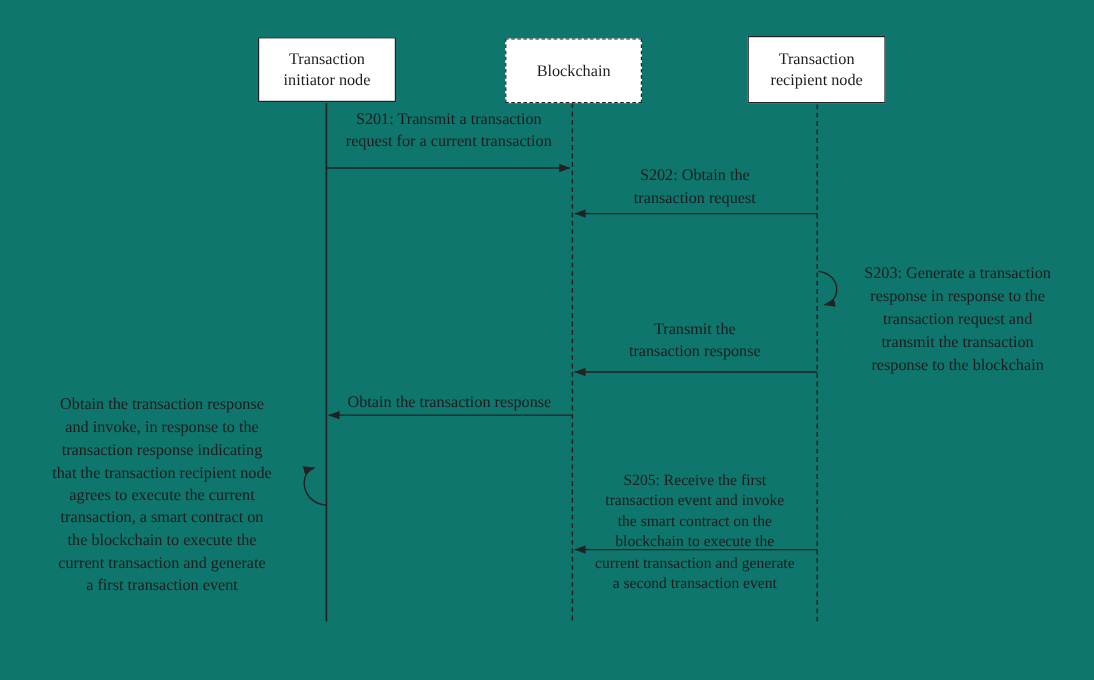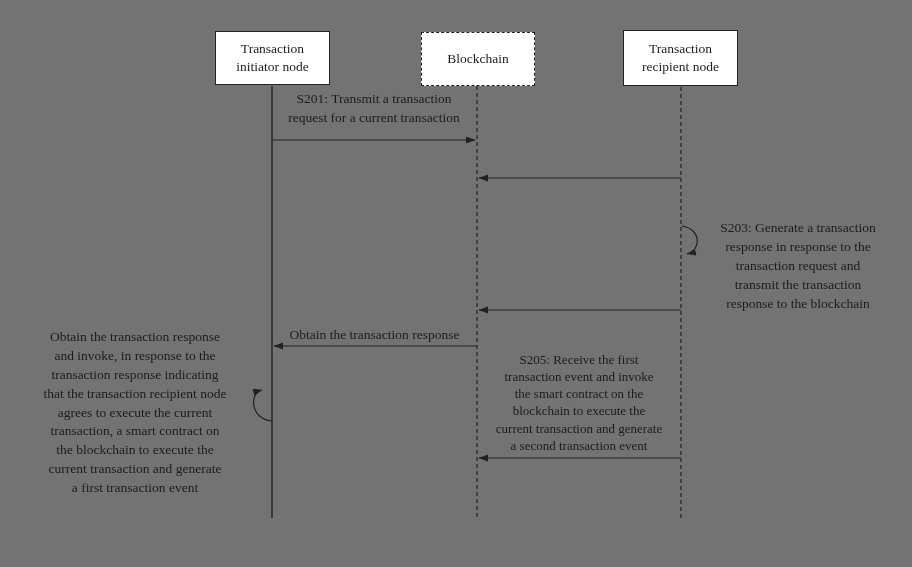--- a/index.html
+++ b/index.html
@@ -2,21 +2,21 @@
 <html><head>
 <meta charset="utf-8">
 <style>
   html, body {
     margin: 0; padding: 0;
     background: #ffffff;
   }
   .canvas {
     position: relative;
     width: 912px; height: 567px;
-    background: #737373;
+    background: #0f766e;
     font-family: "Liberation Serif", "DejaVu Serif", serif;
     color: #1c1c1c;
     overflow: hidden;
   }
   .actor-box {
     position: absolute;
     box-sizing: border-box;
     border: 1.6px solid #222222;
     background: #ffffff;
     display: flex;
@@ -29,21 +29,21 @@
   }
   .actor-box.dashed { border-style: dashed; }
   .pre { white-space: pre-line; }
   .msg-label {
     position: absolute;
     text-align: center;
     font-size: 13.5px;
     line-height: 1.4;
     z-index: 2;
   }
-  .msg-label.tight { line-height: 1.32; font-size: 13px; }
+  .msg-label.tight { line-height: 1.32; font-size: 13px; margin-top: 40px; }
   svg.layer {
     position: absolute;
     left: 0; top: 0;
     z-index: 1;
   }
 </style>
 </head>
 <body>
 
 <div class="canvas">
@@ -77,27 +77,31 @@
     <span class="pre">Blockchain</span>
   </div>
   <div class="actor-box" style="left:623px; top:30px; width:115px; height:56px;">
     <span class="pre">Transaction
 recipient node</span>
   </div>
 
   <div class="msg-label pre" style="left:263px; top:90px; width:222px;">S201: Transmit a transaction
 request for a current transaction</div>
 
+  <div class="msg-label pre" style="left:489px; top:137px; width:180px;">S202:  Obtain the
+transaction request</div>
 
   <div class="msg-label pre" style="left:688px; top:191px; width:220px;margin-top:28px;">S203:  Generate a transaction
 response in response to the
 transaction request and
 transmit the transaction
 response to the blockchain</div>
 
+  <div class="msg-label pre" style="left:493px; top:265px; width:172px;">Transmit the
+transaction response</div>
 
   <div class="msg-label" style="left:272px; top:326px; width:205px;">Obtain the transaction response</div>
 
   <div class="msg-label pre" style="left:12px; top:328px; width:246px;">Obtain the transaction response
 and invoke, in response to the
 transaction response indicating
 that the transaction recipient node
 agrees to execute the current
 transaction, a smart contract on
 the blockchain to execute the

